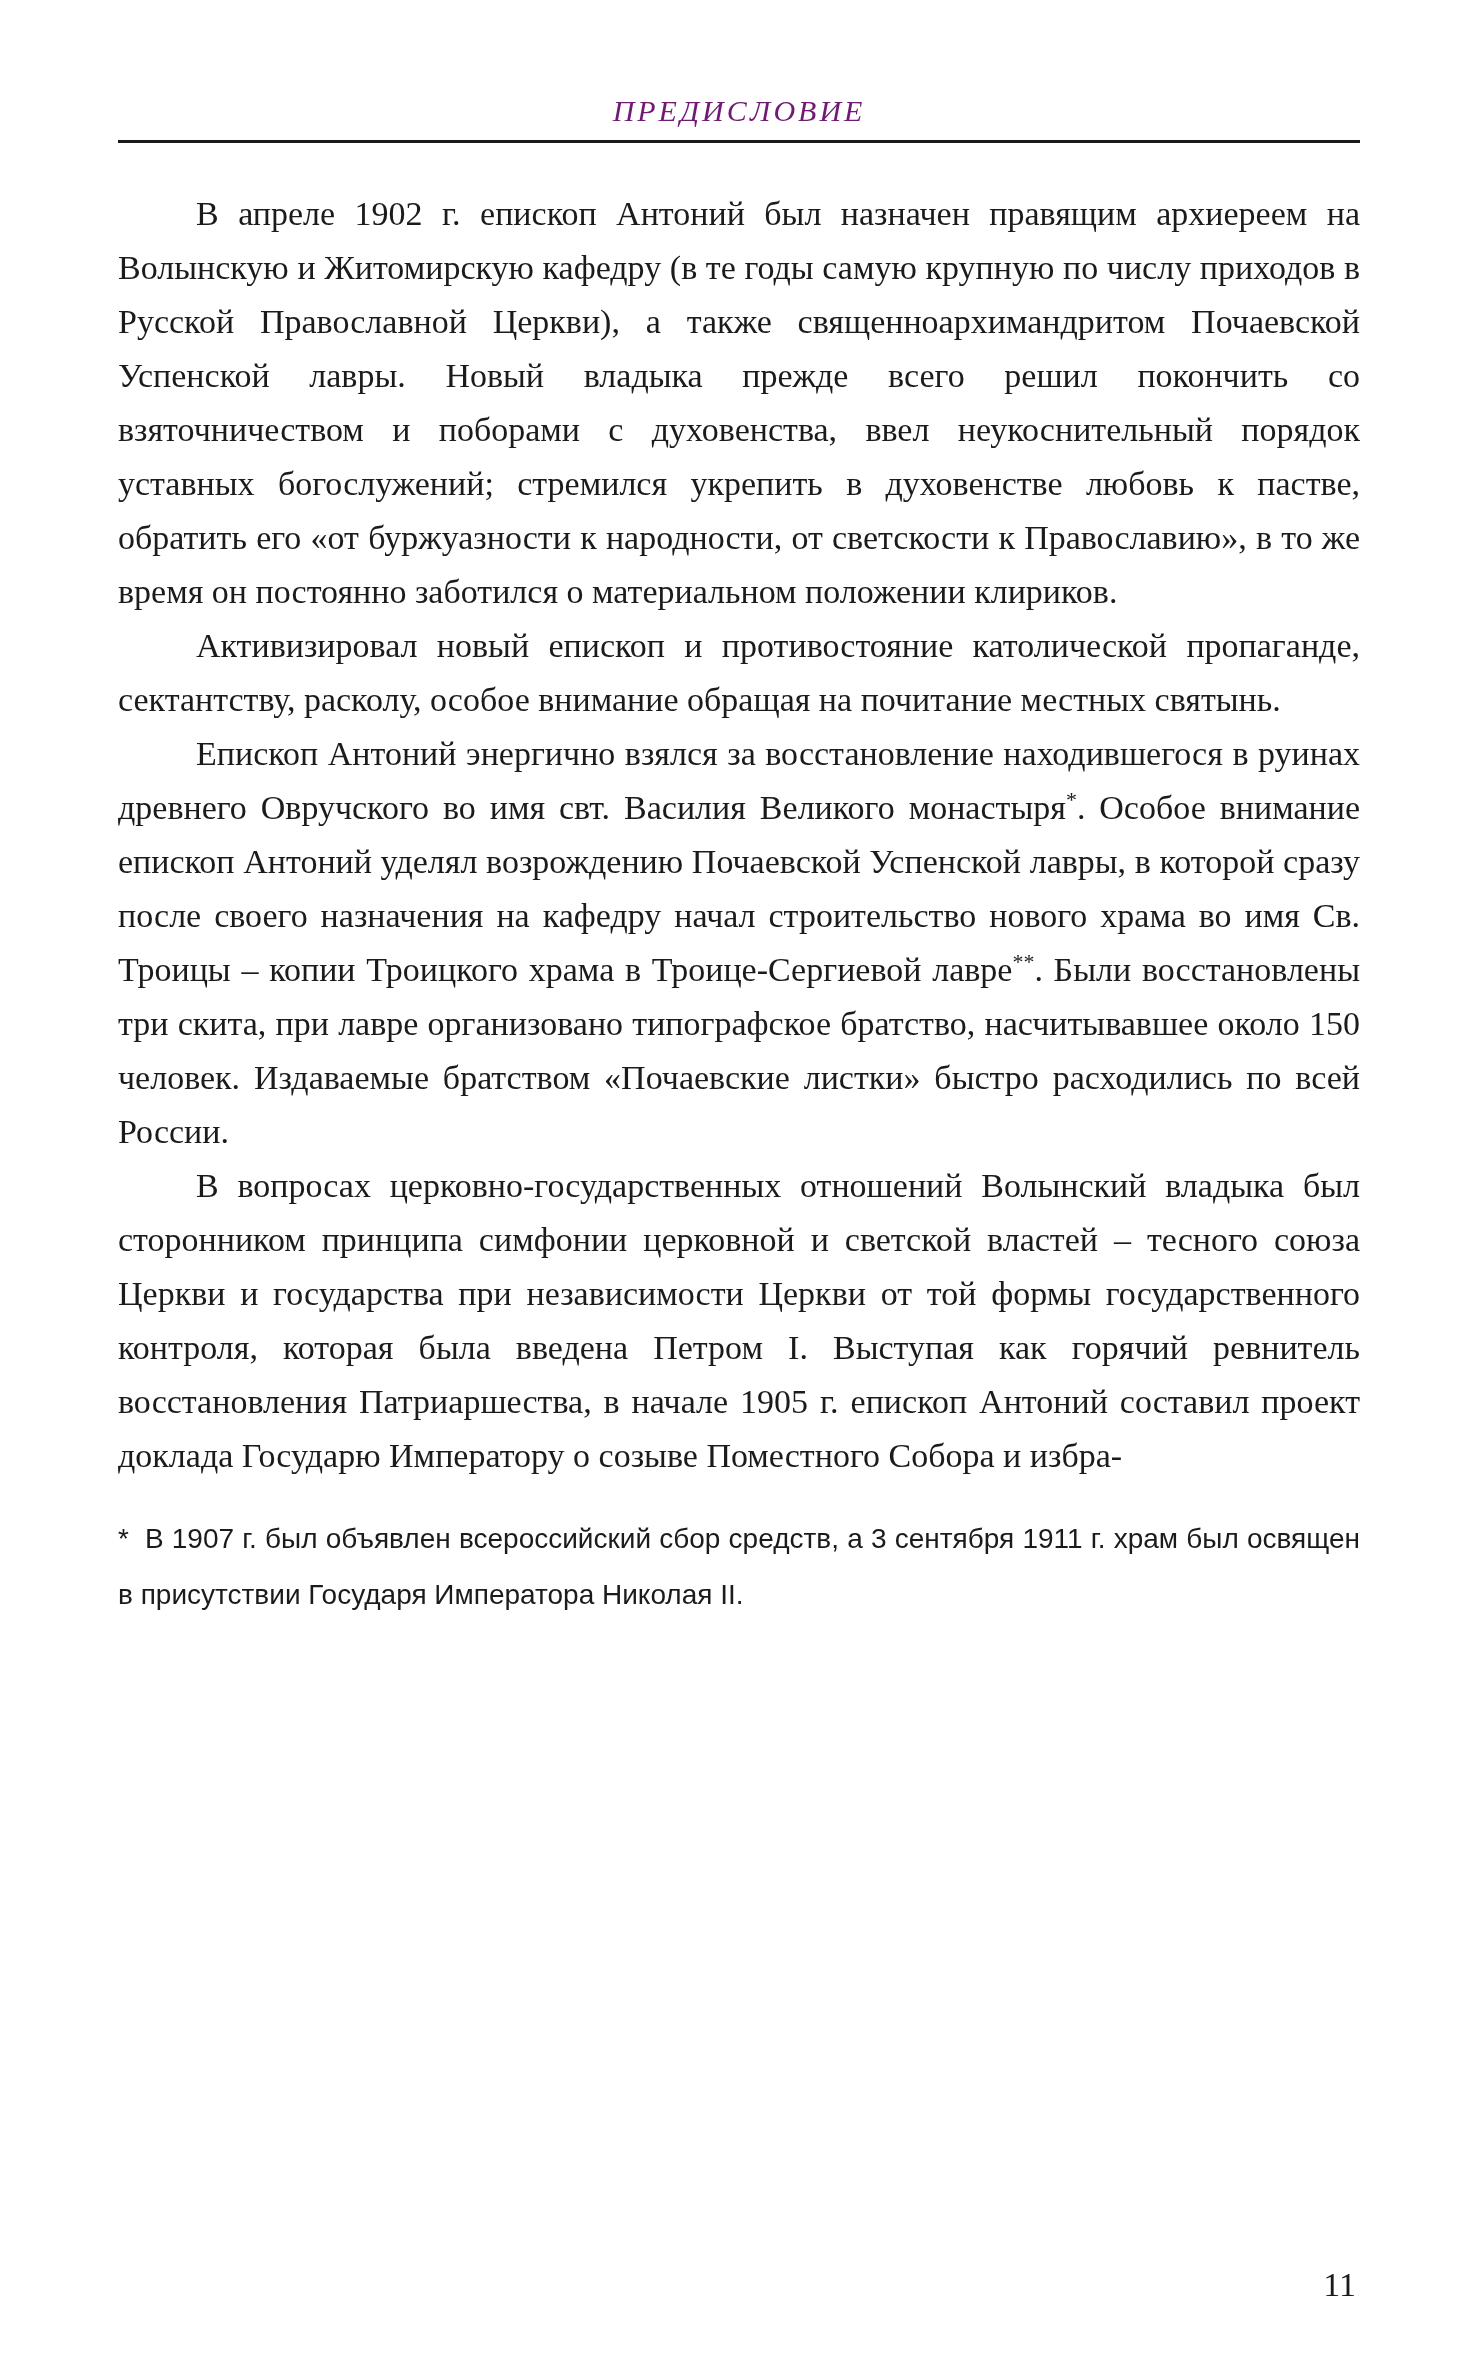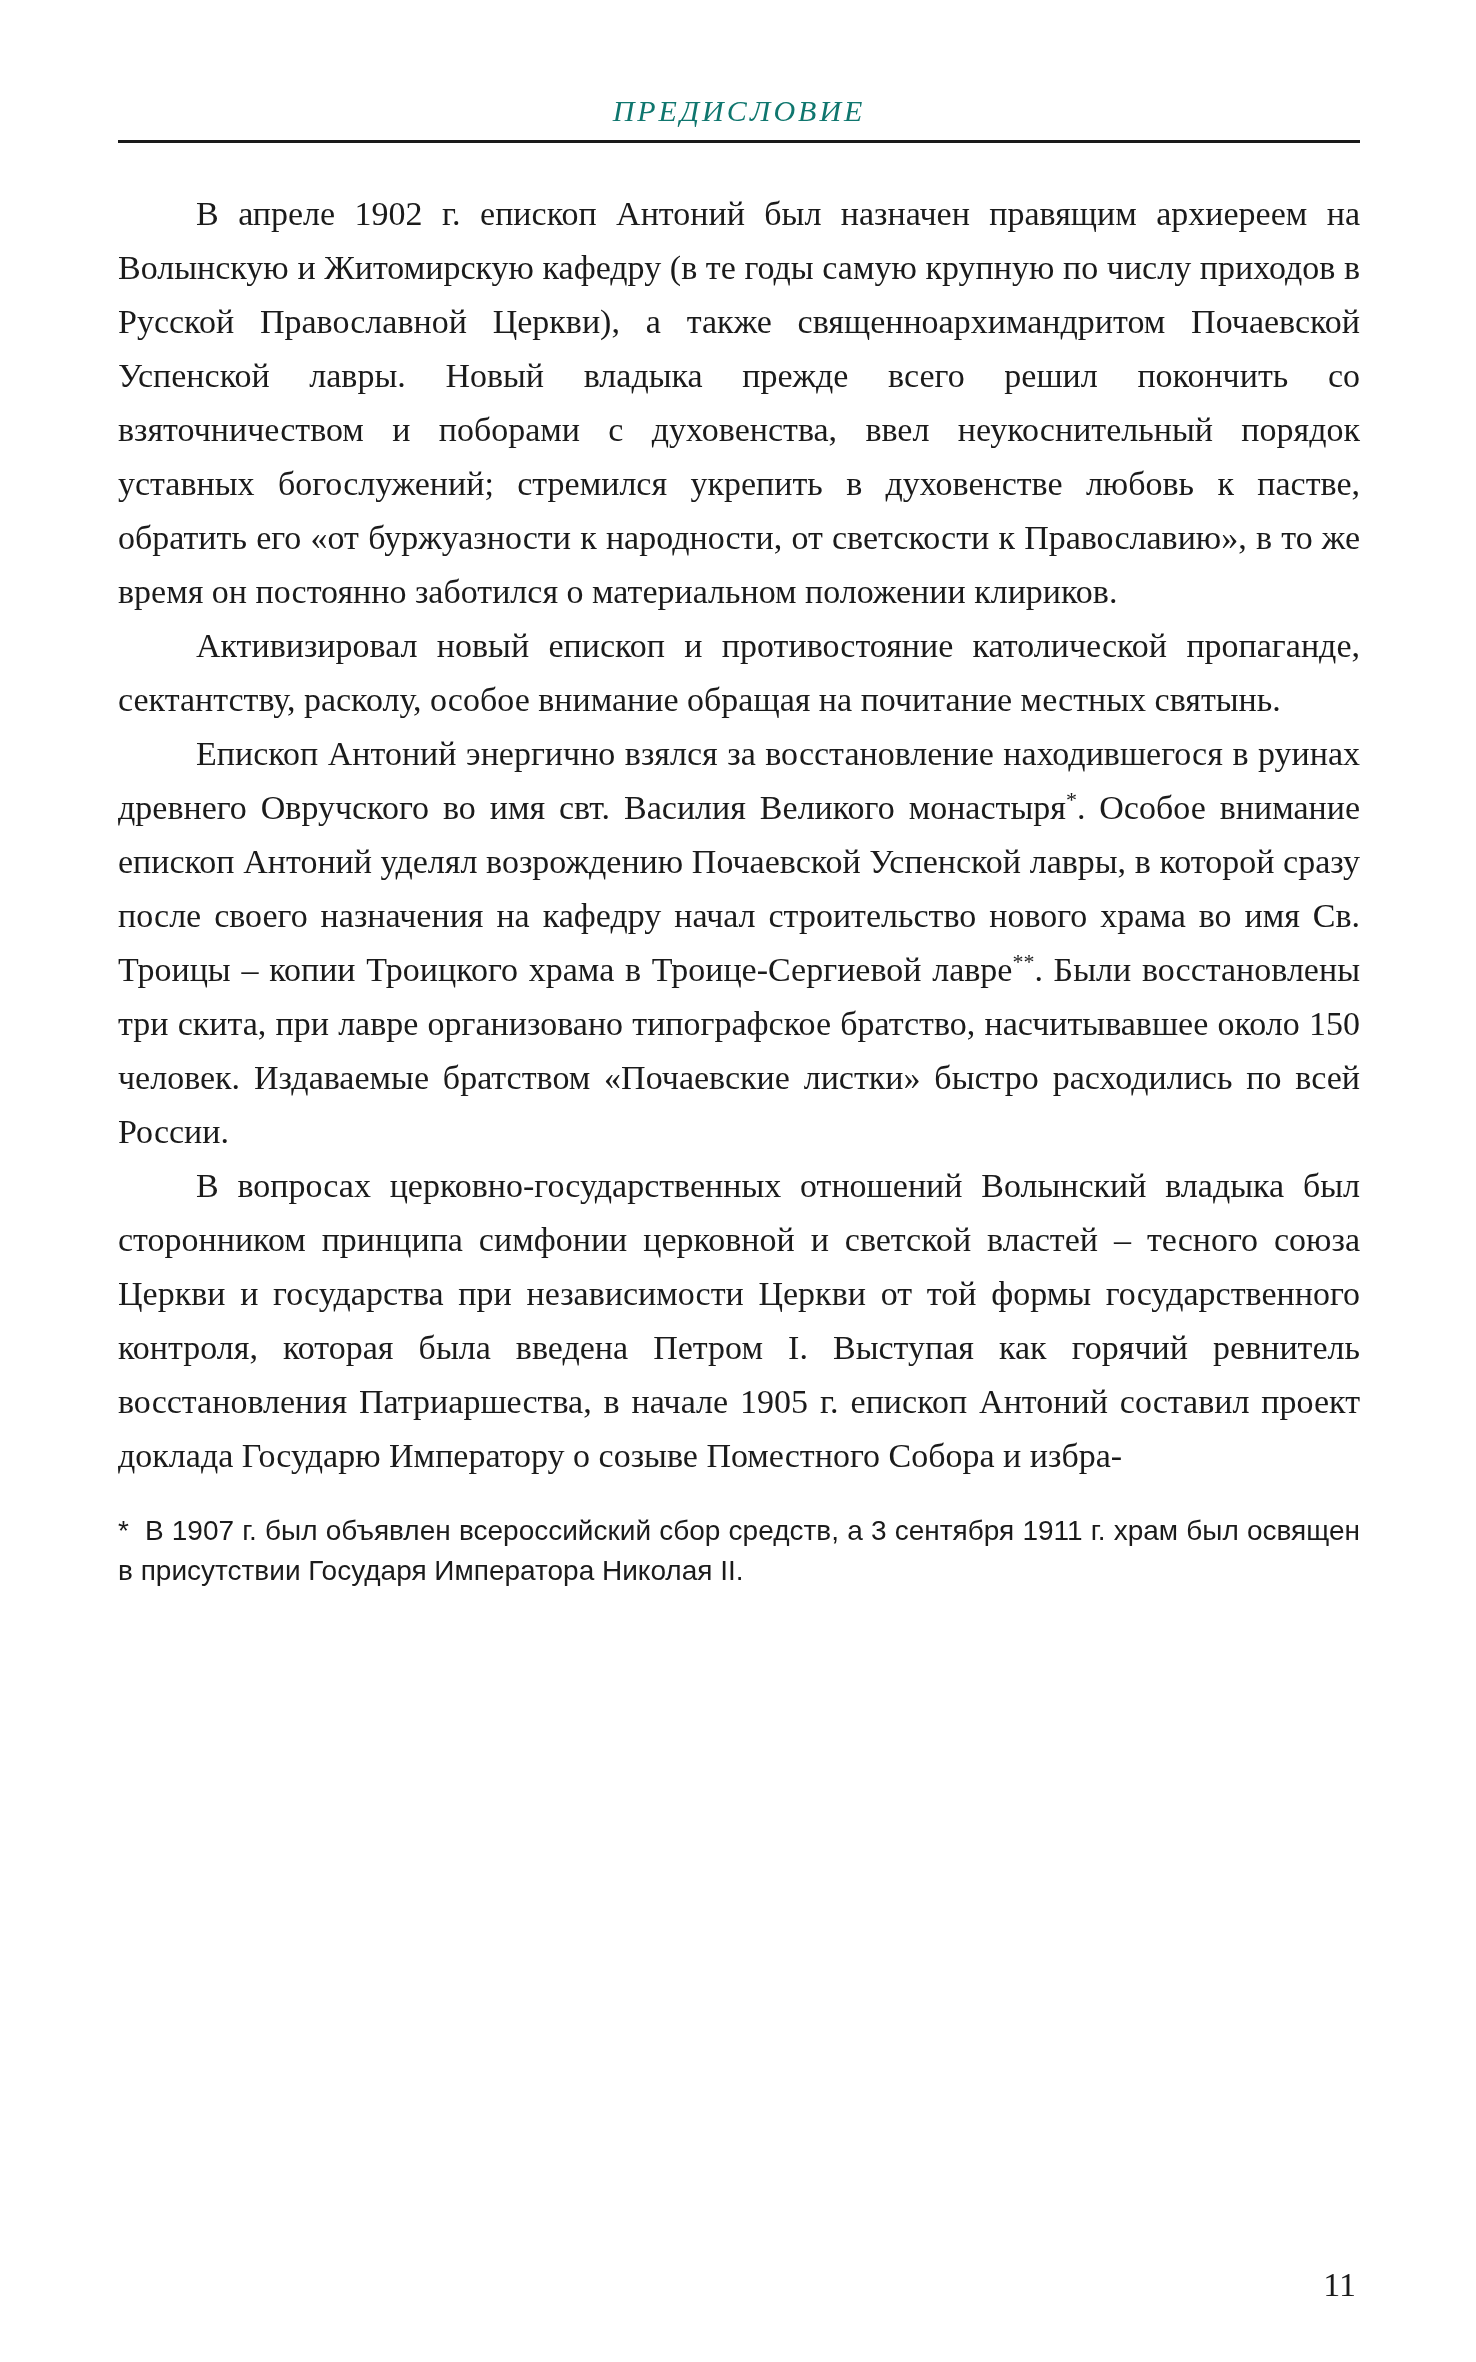--- a/index.html
+++ b/index.html
@@ -21,21 +21,21 @@
   .running-head {
     text-align: center;
     border-bottom: 3px solid #1a1a1a;
     padding-bottom: 12px;
   }
   .header-title {
     font-family: "Liberation Serif", serif;
     font-style: italic;
     font-size: 30px;
     letter-spacing: 3px;
-    color: #0f766e;
+    color: #701a75;
     display: inline-block;
   }
   .body-text {
     margin-top: 44px;
     font-family: "Liberation Serif", serif;
     font-size: 34px;
     line-height: 54px;
     text-align: justify;
     color: #1b1b1b;
   }
@@ -44,21 +44,21 @@
   }
   .fn-ref {
     font-size: 22px;
     line-height: 0;
     vertical-align: super;
   }
   .footnotes {
     margin-top: 28px;
     font-family: "Liberation Sans", sans-serif;
     font-size: 28px;
-    line-height: 40px;
+    line-height: 56px;
     text-align: justify;
     color: #1b1b1b;
   }
   .footnote { margin-bottom: 14px; }
   .fn-marker { margin-right: 16px; }
   .page-number {
     position: absolute;
     right: 120px;
     bottom: 58px;
     font-family: Liberation Serif, serif;

